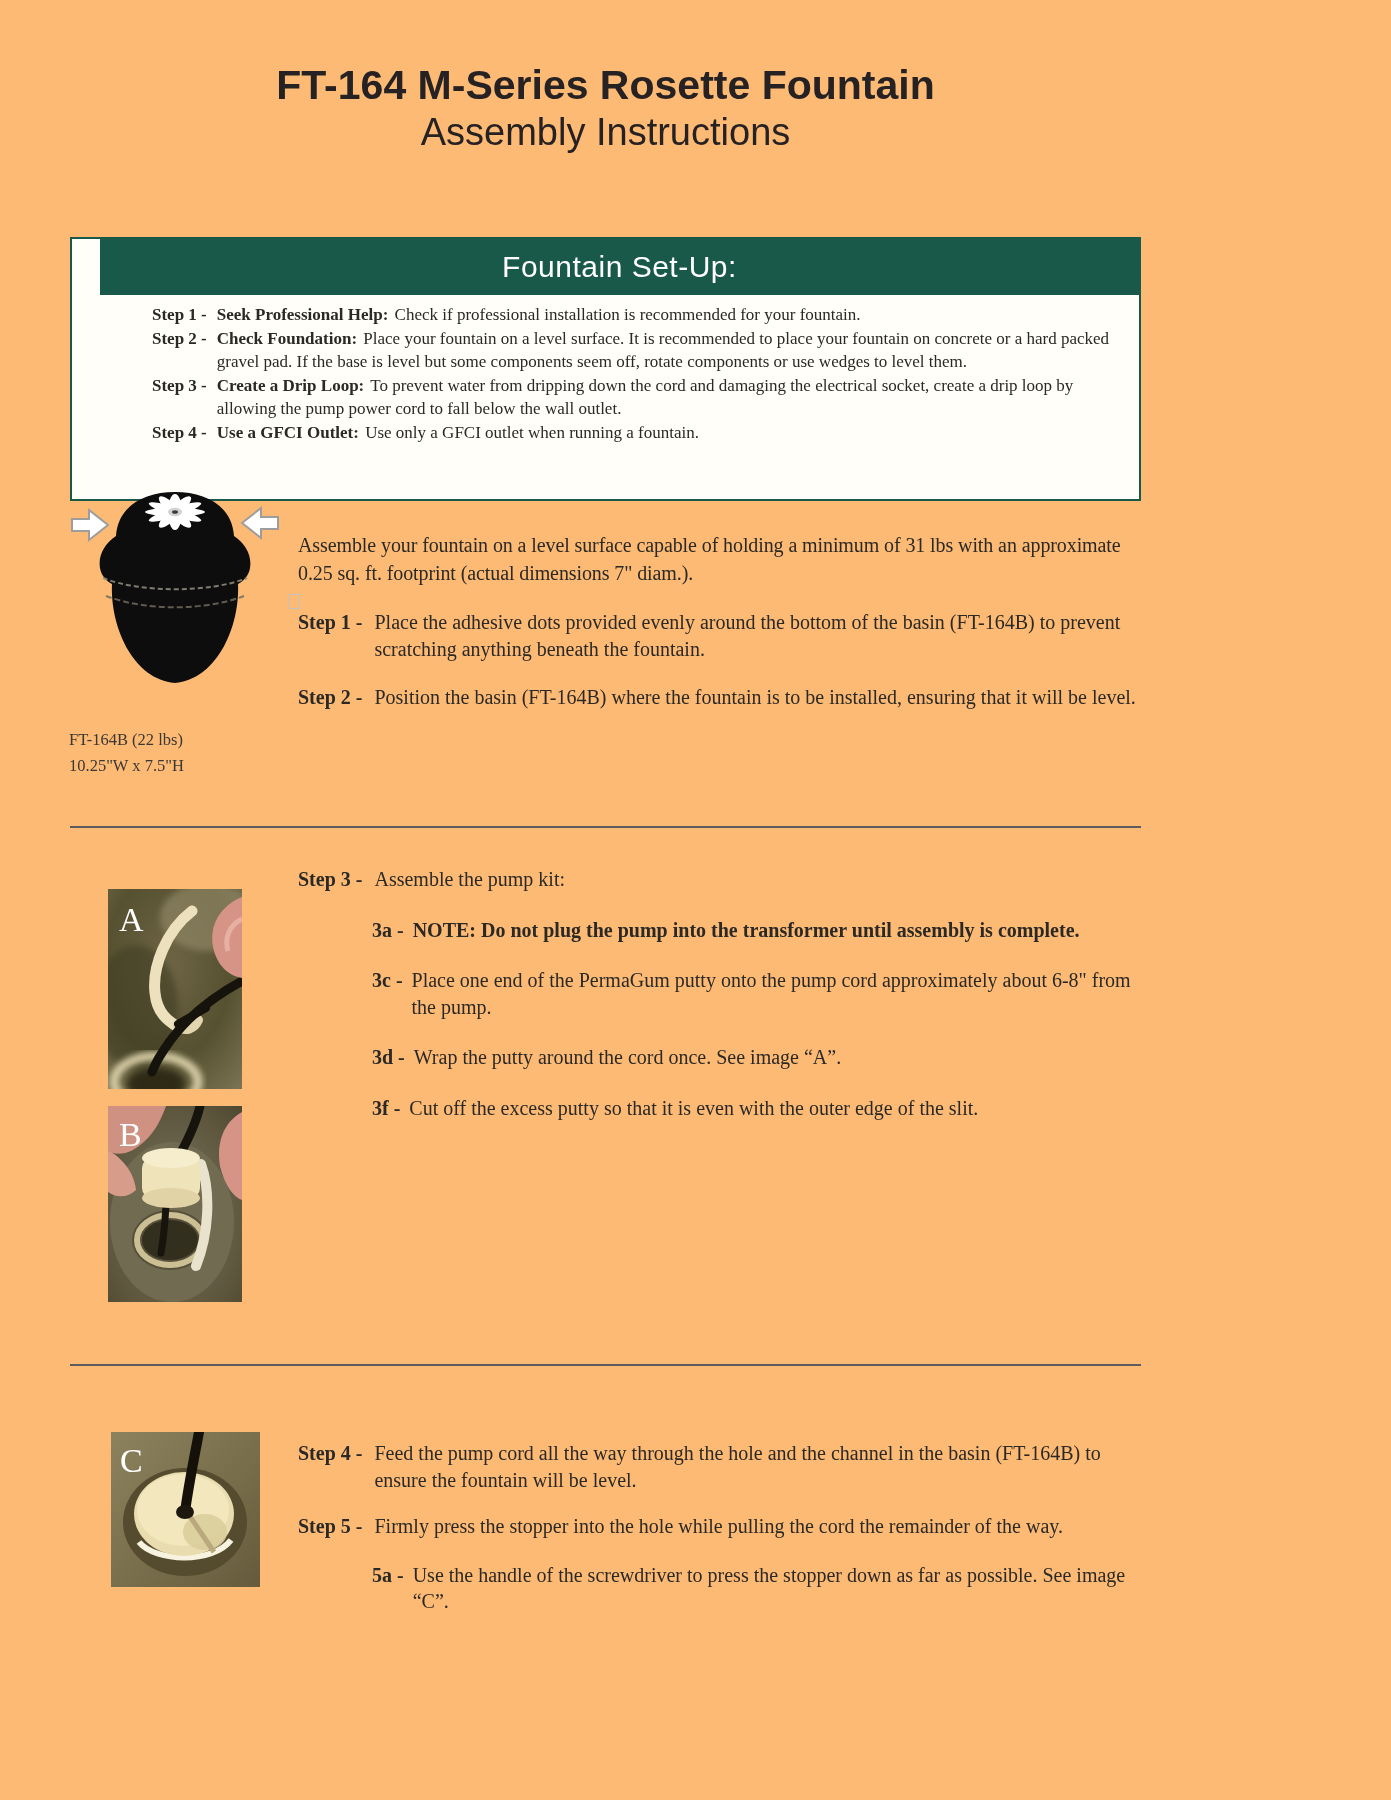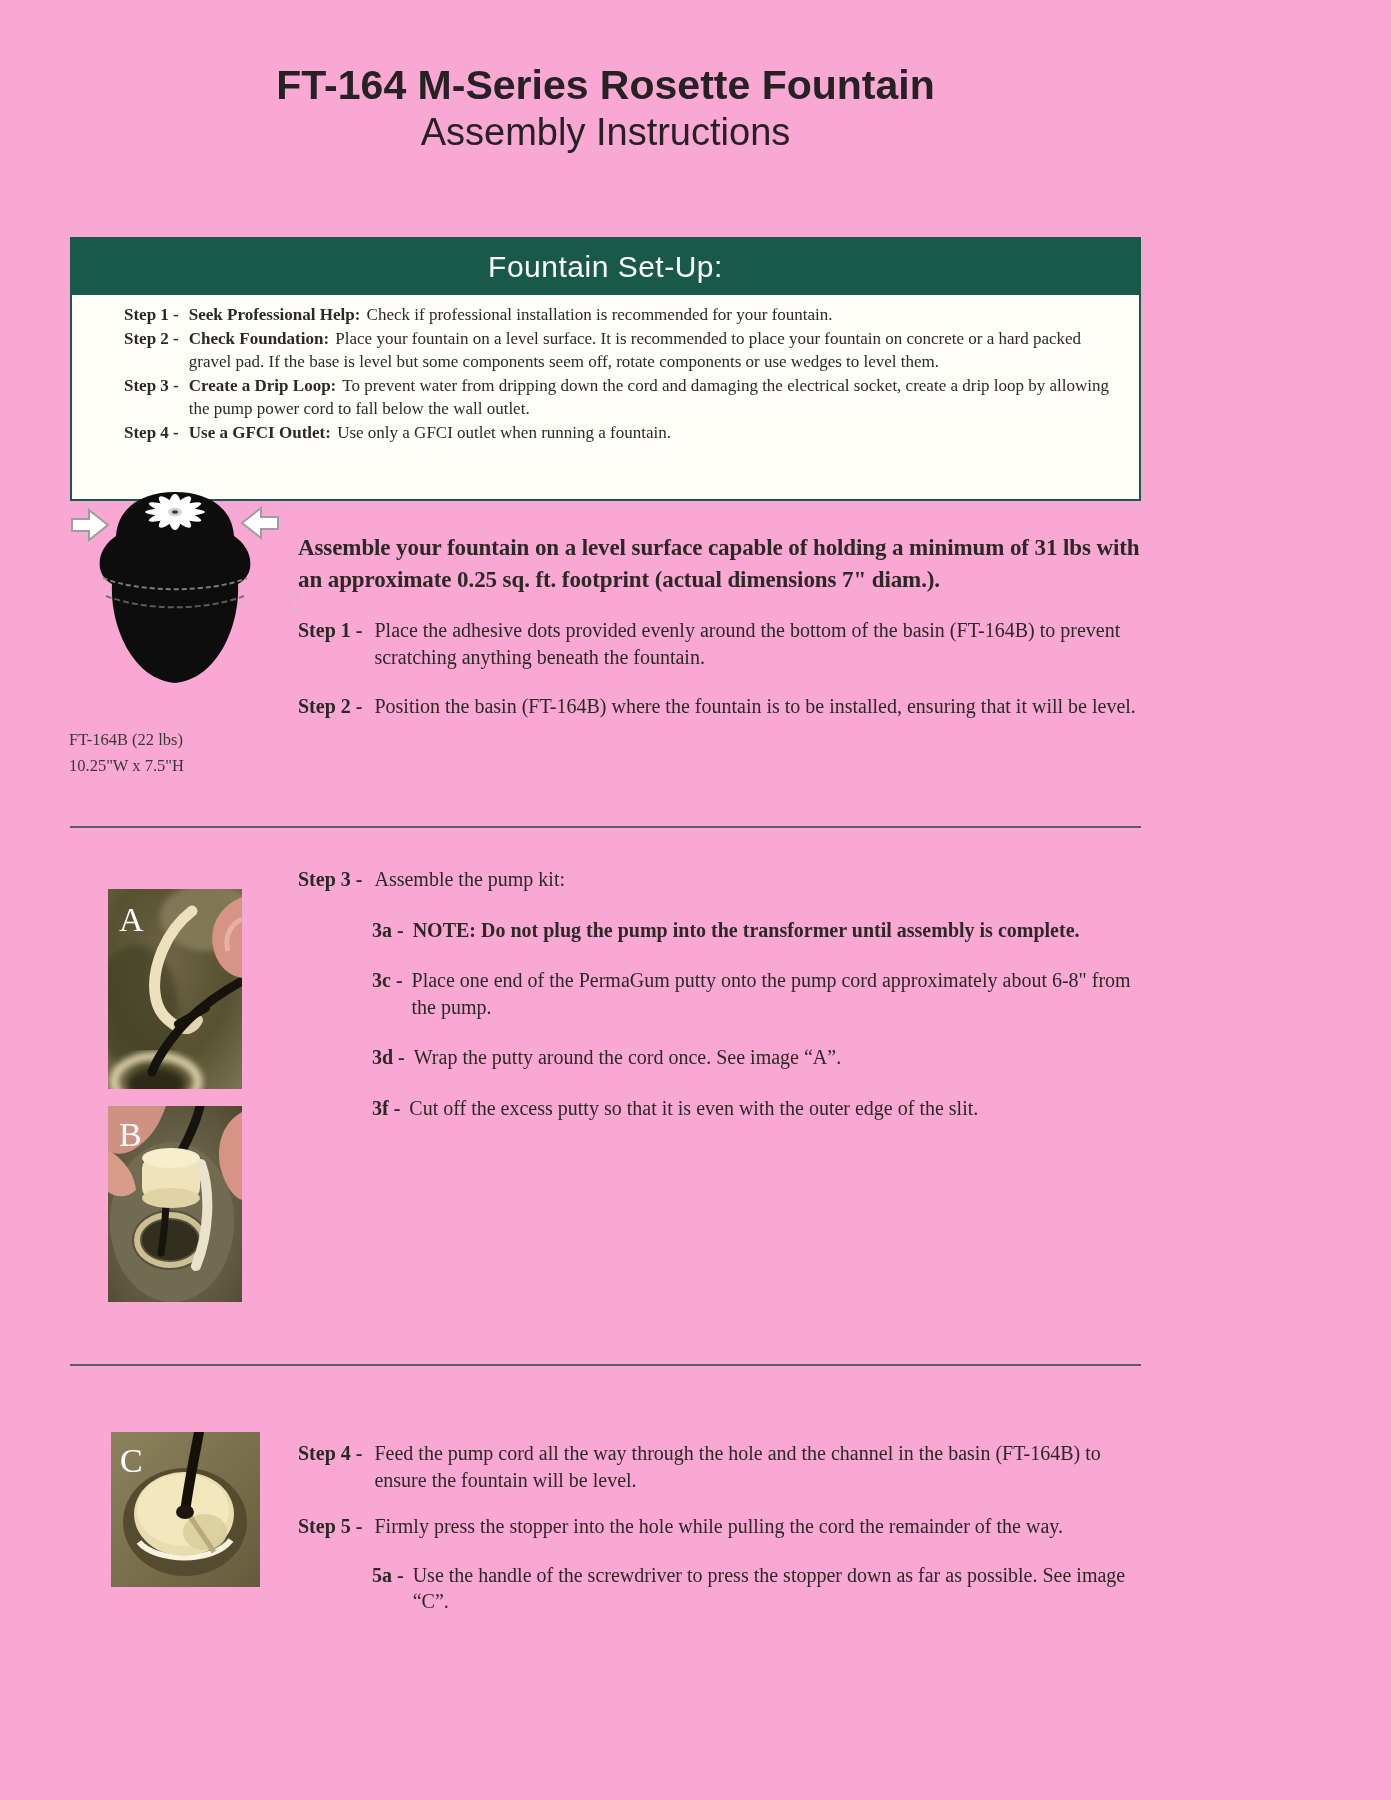--- a/index.html
+++ b/index.html
@@ -1,48 +1,48 @@
 <!DOCTYPE html>
 <html><head>
 <meta charset="utf-8">
 <style>
   * { margin:0; padding:0; box-sizing:border-box; }
   html,body { background:#ffffff; }
   .page {
-    position:relative; width:1391px; height:1800px; background:#f9a8d4;
+    position:relative; width:1391px; height:1800px; background:#fdba74;
     font-family:"Liberation Serif", serif; color:#2b2926; overflow:hidden;
   }
   
   .title-block { position:absolute; left:70px; top:62px; width:1071px; text-align:center;
     font-family:"Liberation Sans", sans-serif; color:#262223; }
   .title-block h1 { font-size:41px; font-weight:bold; line-height:1.15; }
   .title-block h2 { font-size:38px; font-weight:normal; line-height:1.15; margin-top:2px; }
 
   
   .setup-box { position:absolute; left:70px; top:237px; width:1071px; height:264px;
-    border:2px solid #195949; background:#fffef9; }
+    border:2px solid #195949; background:#fffef9;padding-left:28px; }
   .setup-header { height:56px; background:#195949; color:#ffffff; text-align:center;
     font-family:"Liberation Sans", sans-serif; font-size:30px; font-weight:400;
     letter-spacing:0.5px; line-height:56px; }
   .setup-body { padding:7px 14px 0 16px; font-size:17px; line-height:1.32; color:#2b2926; }
   .su-intro { margin-bottom:3px; }
   .su-intro b.u { text-decoration:underline; }
   .su-step { display:flex; margin:2px 0 2px 36px; }
   .su-label { font-weight:bold; white-space:nowrap; margin-right:10px; }
   .su-text b { margin-right:2px; }
 
   
   .figure-basin { position:absolute; left:69px; top:487px; width:212px; text-align:left; }
   .figure-basin svg { display:block; }
   .fig-caption { margin-top:24px; font-size:16.5px; line-height:1.55; color:#3a3734; }
 
   
   .col { position:absolute; }
   .sec1-col { left:298px; top:532px; width:845px; }
-  .sec-intro { font-size:23px; font-weight:bold; line-height:1.38; letter-spacing:-0.1px; }
+  .sec-intro { font-size:20px; font-weight:normal; line-height:1.38; letter-spacing:-0.1px; }
   .step-row { display:flex; font-size:20px; line-height:1.33; margin-top:21px; }
   .step-label { font-weight:bold; white-space:nowrap; margin-right:12px; }
   .sec1-col .step-row { margin-top:22px; }
   .sec1-col .sec-intro { margin-bottom:2px; }
 
   .sec2-col { left:298px; top:866px; width:852px; }
   .sub-row { display:flex; font-size:20px; line-height:1.33; margin:24px 0 0 74px; }
   .sub-label { font-weight:bold; white-space:nowrap; margin-right:9px;text-align:center; }
   .sub-bold { font-weight:bold; }
 

